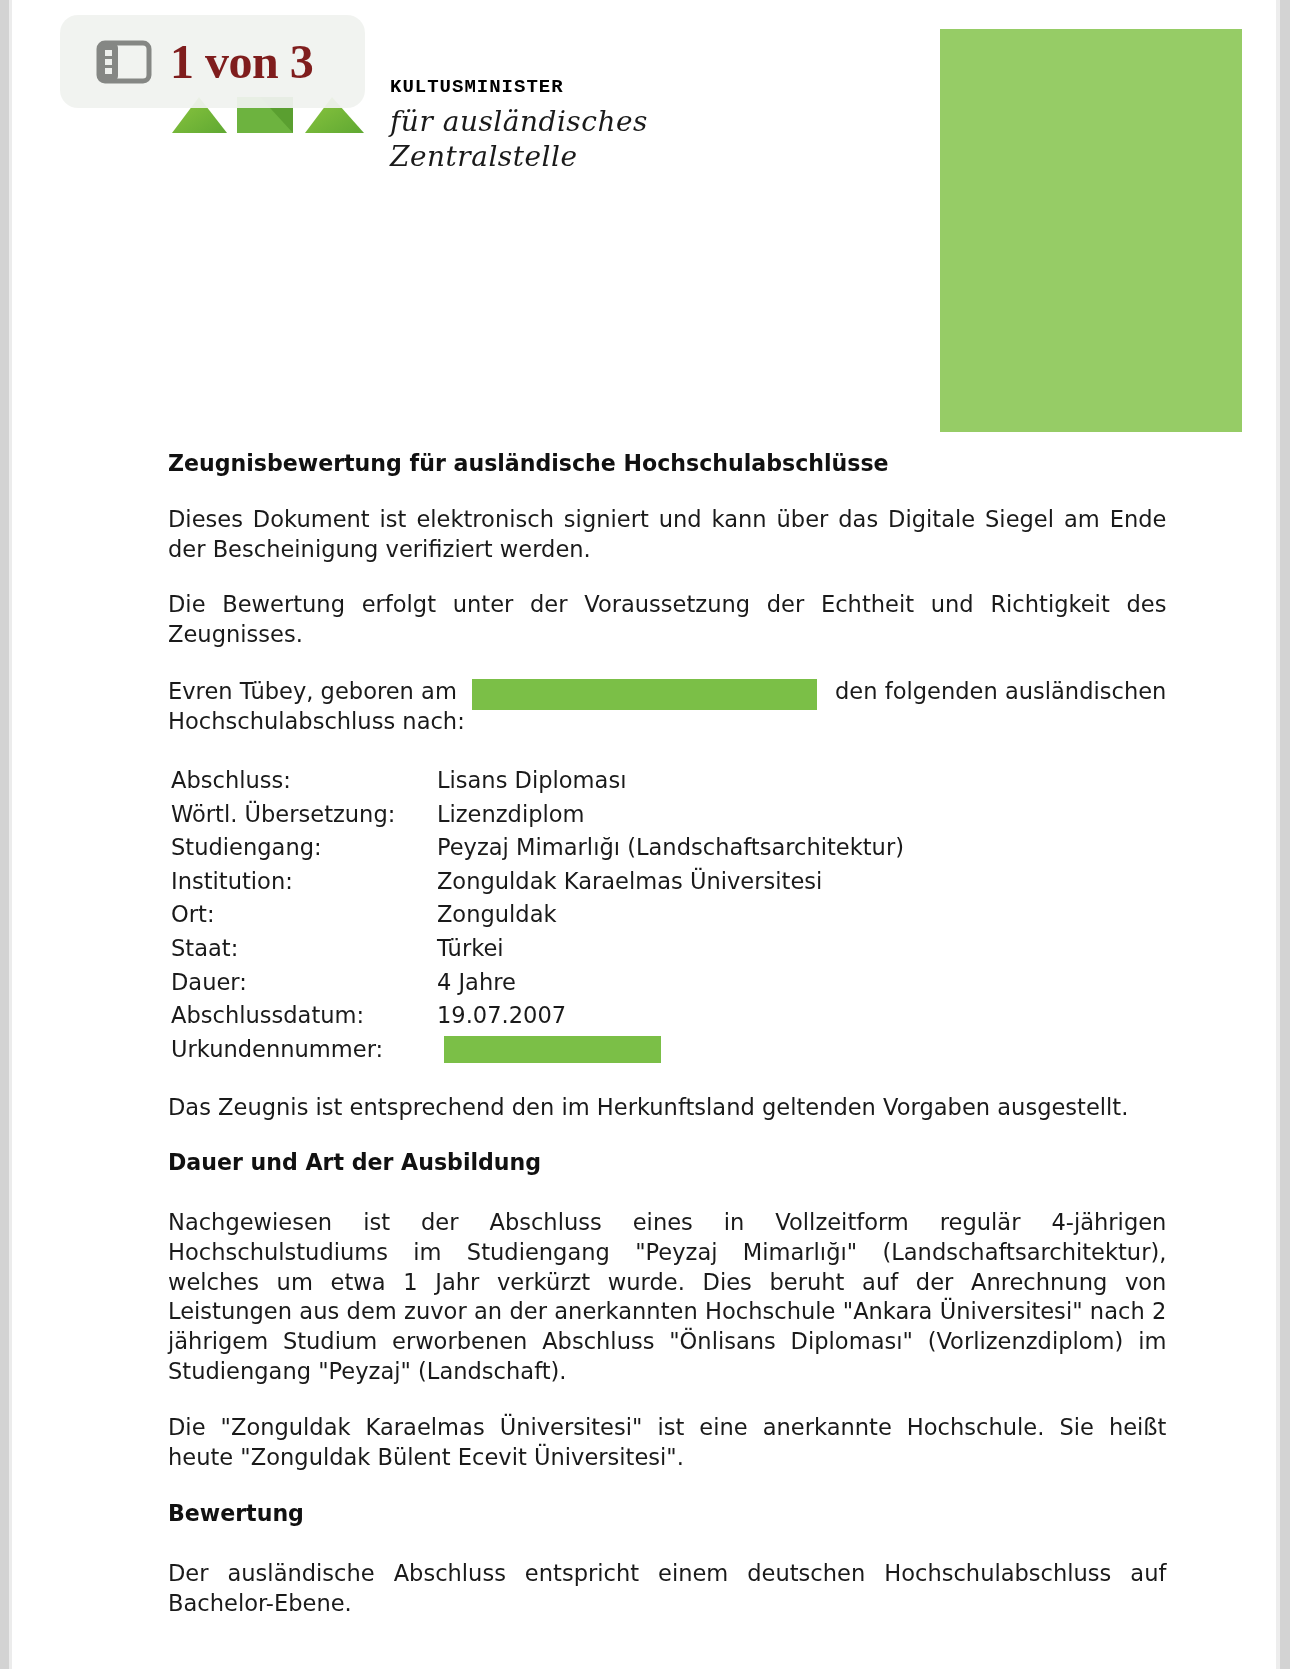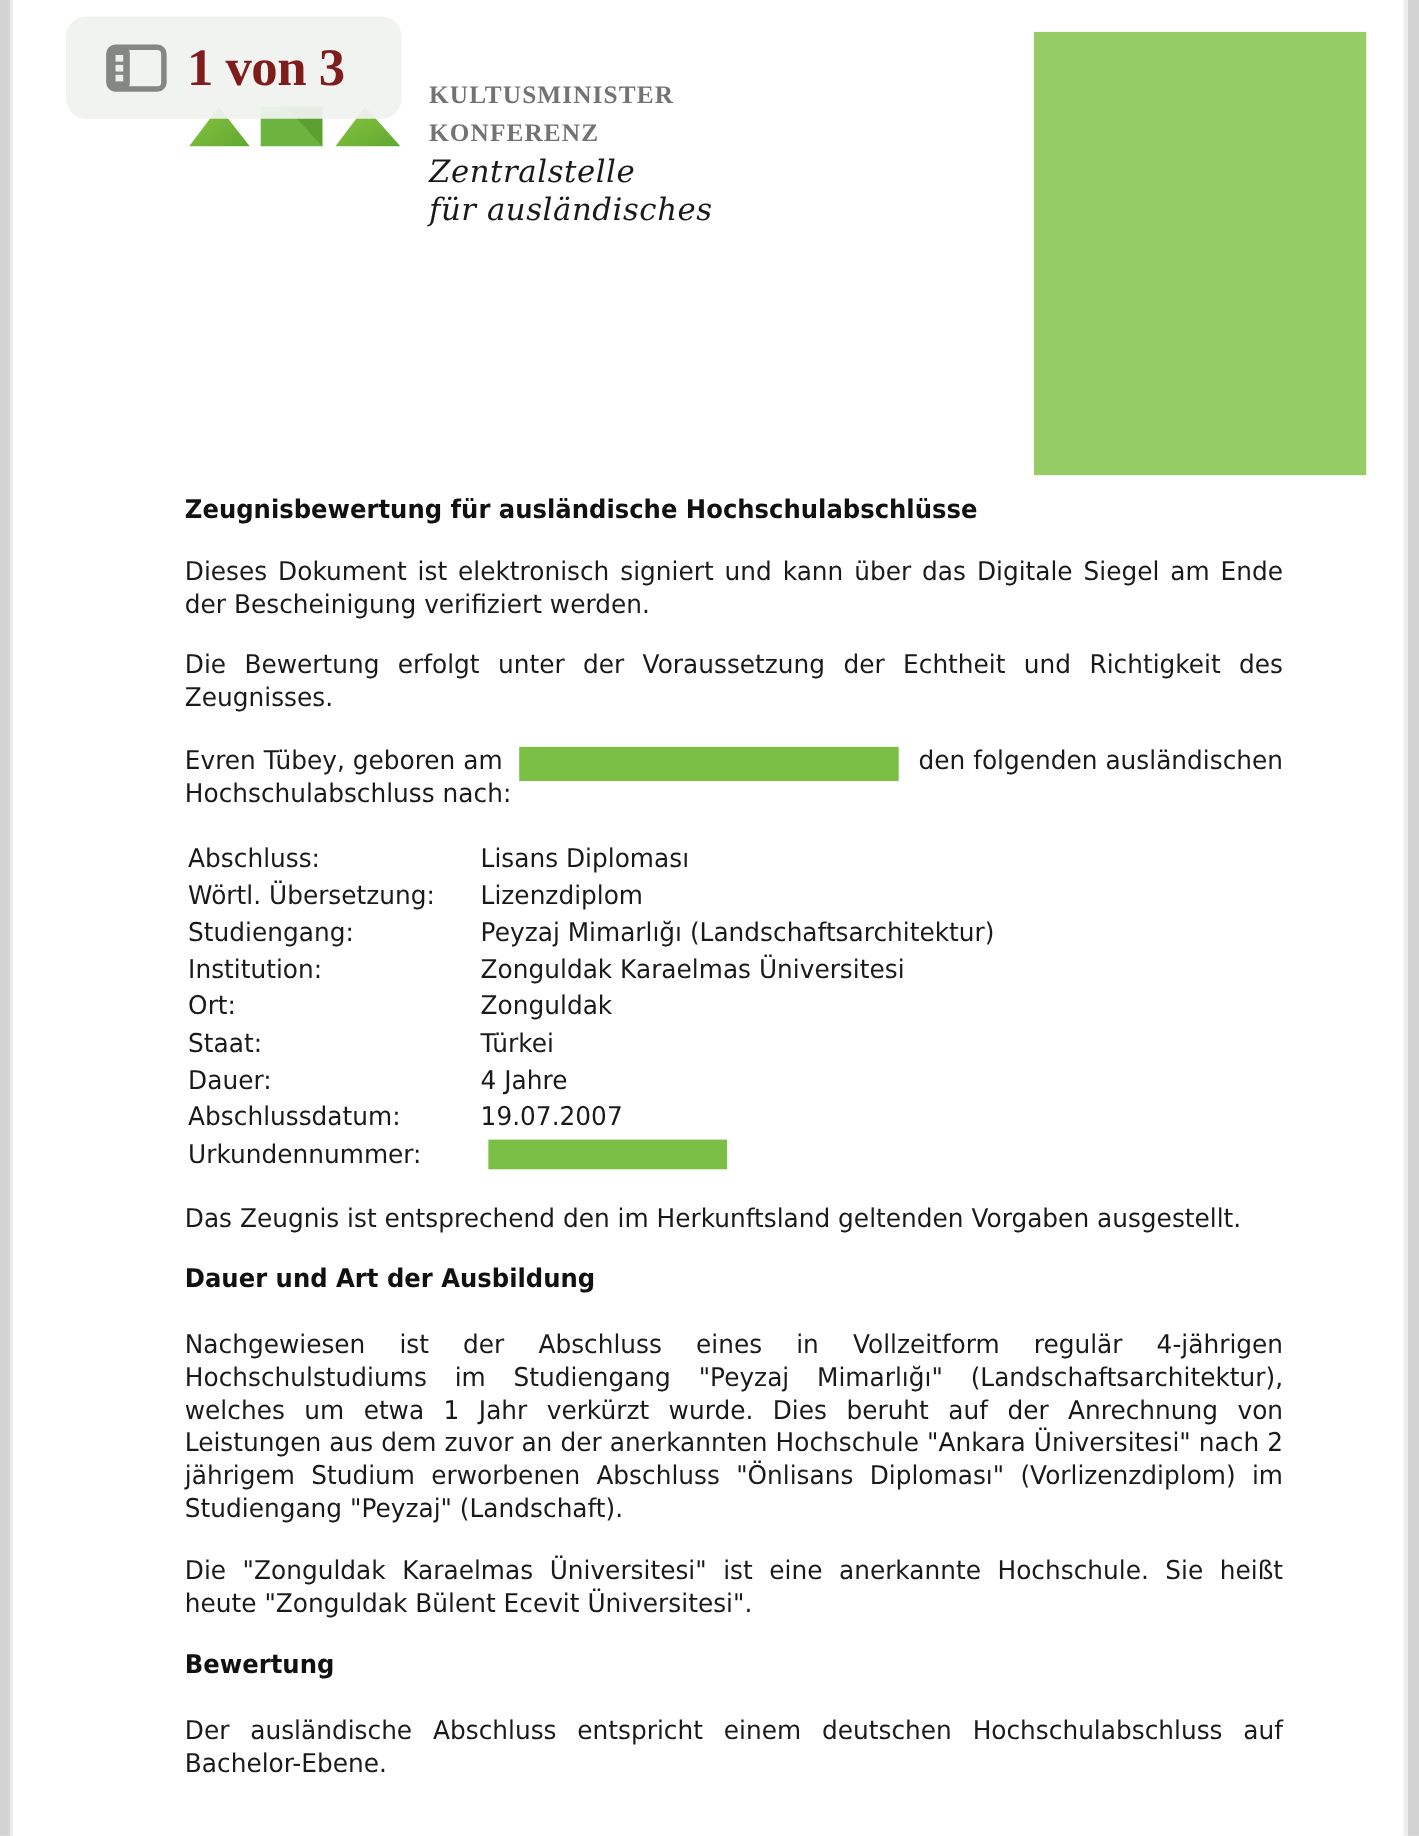--- a/index.html
+++ b/index.html
@@ -10,21 +10,21 @@
     color: #1a1a1a;
   }
   .edge-left { position: absolute; left: 0; top: 0; width: 9px; height: 1669px; background: #d3d3d3; }
   .edge-left2 { position: absolute; left: 9px; top: 0; width: 3px; height: 1669px; background: #ececec; }
   .edge-right { position: absolute; left: 1280px; top: 0; width: 10px; height: 1669px; background: #d3d3d3; }
   .edge-right2 { position: absolute; left: 1276px; top: 0; width: 4px; height: 1669px; background: #ededed; }
 
   
   .logo-marks { position: absolute; left: 172px; top: 95px; width: 192px; height: 40px; }
   .logo-text { position: absolute; left: 390px; top: 70px; }
-  .logo-bold { font-family: Liberation Serif, serif; font-weight: bold; font-size: 23px; letter-spacing: 1px; line-height: 34px; color: #737373; transform: scaleX(1.0); transform-origin: left; }
+  .logo-bold { font-family: Liberation Mono, monospace; font-weight: bold; font-size: 19px; letter-spacing: 1px; line-height: 34px; color: #000000; transform: scaleX(1.0); transform-origin: left; }
   .logo-italic { font-family: "DejaVu Serif", serif; font-style: italic; font-size: 28px; line-height: 35px; color: #1a1a1a; letter-spacing: 0.5px; }
 
   
   .page-pill {
     position: absolute; left: 60px; top: 15px; width: 305px; height: 93px;
     background: rgba(240,242,239,0.94); border-radius: 18px;
     display: flex; align-items: center; box-sizing: border-box; padding-left: 36px;
   }
   .page-pill .pill-icon { width: 56px; height: 44px; margin-right: 18px; }
   .page-pill .pill-text { font-family: Liberation Serif, serif; font-weight: bold; font-size: 48px; color: #7f1d1d; letter-spacing: -0.5px; }
@@ -65,23 +65,22 @@
     </linearGradient>
   </defs>
   <polygon points="0,38 55,38 27,2" fill="url(#g1)"></polygon>
   <polygon points="65,2 121,2 121,38 65,38" fill="#6db33f"></polygon>
   <polygon points="88,2 121,2 121,38" fill="#5a9f30"></polygon>
   <polygon points="133,38 192,38 160,2" fill="url(#g1)"></polygon>
 </svg>
 
 <div class="logo-text">
   <div class="logo-bold">KULTUSMINISTER</div>
-  <div class="logo-bold">KONFERENZ</div>
+  <div class="logo-italic">für ausländisches</div>
   <div class="logo-italic">Zentralstelle</div>
-  <div class="logo-italic">für ausländisches</div>
 </div>
 
 <div class="page-pill">
   <svg class="pill-icon" viewBox="0 0 56 44">
     <rect x="3" y="3" width="50" height="38" rx="6" ry="6" fill="none" stroke="#858784" stroke-width="5"></rect>
     <rect x="3" y="3" width="19" height="38" rx="5" fill="#858784"></rect>
     <rect x="9" y="10" width="7" height="6" fill="#eef0ed"></rect>
     <rect x="9" y="19" width="7" height="6" fill="#eef0ed"></rect>
     <rect x="9" y="28" width="7" height="6" fill="#eef0ed"></rect>
   </svg>

